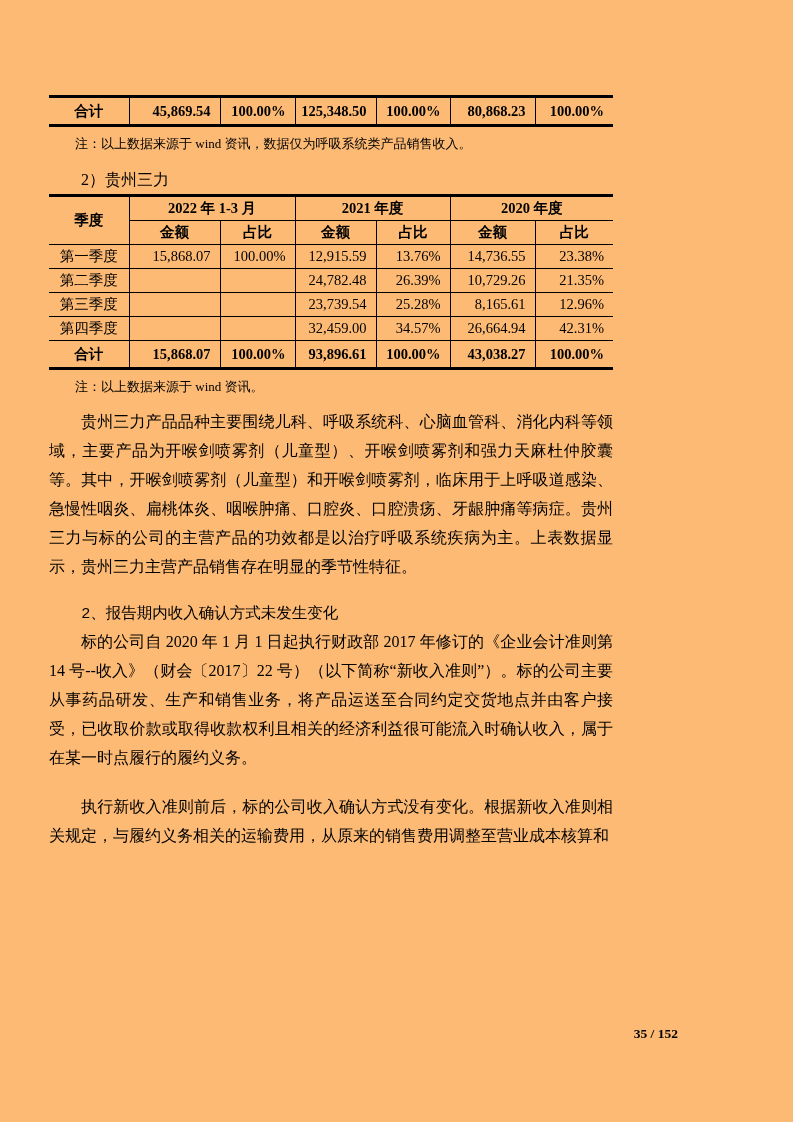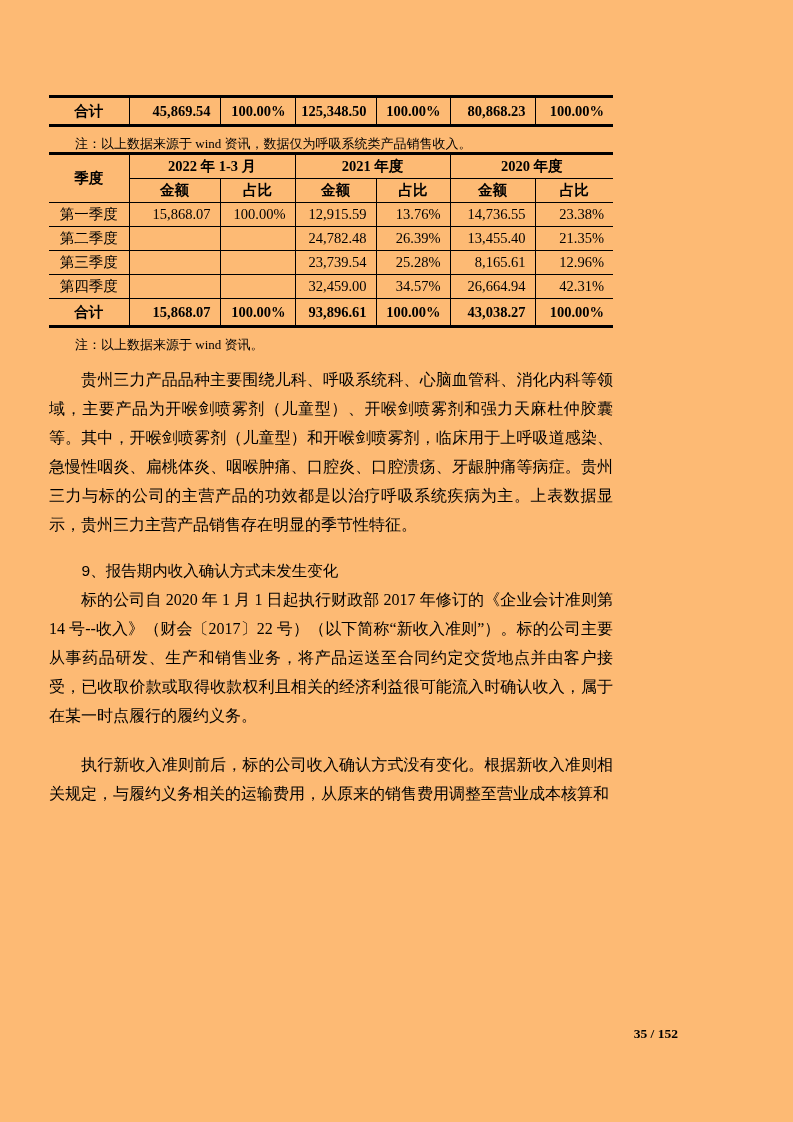--- a/index.html
+++ b/index.html
@@ -118,20 +118,21 @@
         <td class="num">125,348.50</td>
         <td class="num">100.00%</td>
         <td class="num">80,868.23</td>
         <td class="num">100.00%</td>
       </tr>
     </tbody>
       </table>
     <div class="note">注：以上数据来源于 wind 资讯，数据仅为呼吸系统类产品销售收入。</div>
 
 
+    <p class="sub-heading mt13">2）贵州三力</p>
 
 
     <table class="fin">
       <colgroup>
         <col style="width:80px">
           <col style="width:91px">
           <col style="width:75px">
         <col style="width:81px">
           <col style="width:74px">
           <col style="width:85px">
@@ -160,21 +161,21 @@
         <td class="num">13.76%</td>
         <td class="num">14,736.55</td>
         <td class="num">23.38%</td>
       </tr>
       <tr>
         <td class="lbl">第二季度</td>
         <td class="num"></td>
         <td class="num"></td>
         <td class="num">24,782.48</td>
         <td class="num">26.39%</td>
-        <td class="num">13,455.40</td>
+        <td class="num">10,729.26</td>
         <td class="num">21.35%</td>
       </tr>
       <tr>
         <td class="lbl">第三季度</td>
         <td class="num"></td>
         <td class="num"></td>
         <td class="num">23,739.54</td>
         <td class="num">25.28%</td>
         <td class="num">8,165.61</td>
         <td class="num">12.96%</td>
@@ -196,21 +197,21 @@
         <td class="num">100.00%</td>
         <td class="num">43,038.27</td>
         <td class="num">100.00%</td>
       </tr>
     </tbody>
       </table>
     <div class="note">注：以上数据来源于 wind 资讯。</div>
 
     <p class="para mt12">贵州三力产品品种主要围绕儿科、呼吸系统科、心脑血管科、消化内科等领域，主要产品为开喉剑喷雾剂（儿童型）、开喉剑喷雾剂和强力天麻杜仲胶囊等。其中，开喉剑喷雾剂（儿童型）和开喉剑喷雾剂，临床用于上呼吸道感染、急慢性咽炎、扁桃体炎、咽喉肿痛、口腔炎、口腔溃疡、牙龈肿痛等病症。贵州三力与标的公司的主营产品的功效都是以治疗呼吸系统疾病为主。上表数据显示，贵州三力主营产品销售存在明显的季节性特征。</p>
 
-    <p class="black-heading mt17">9、报告期内收入确认方式未发生变化</p>
+    <p class="black-heading mt17">2、报告期内收入确认方式未发生变化</p>
 
     <p class="para">标的公司自 2020 年 1 月 1 日起执行财政部 2017 年修订的《企业会计准则第 14 号--收入》（财会〔2017〕22 号）（以下简称“新收入准则”）。标的公司主要从事药品研发、生产和销售业务，将产品运送至合同约定交货地点并由客户接受，已收取价款或取得收款权利且相关的经济利益很可能流入时确认收入，属于在某一时点履行的履约义务。</p>
 
     <p class="para mt20">执行新收入准则前后，标的公司收入确认方式没有变化。根据新收入准则相关规定，与履约义务相关的运输费用，从原来的销售费用调整至营业成本核算和</p>
 
   </div>
 
   <div class="footer-pagenum">35 / 152</div>
 </div>
 

